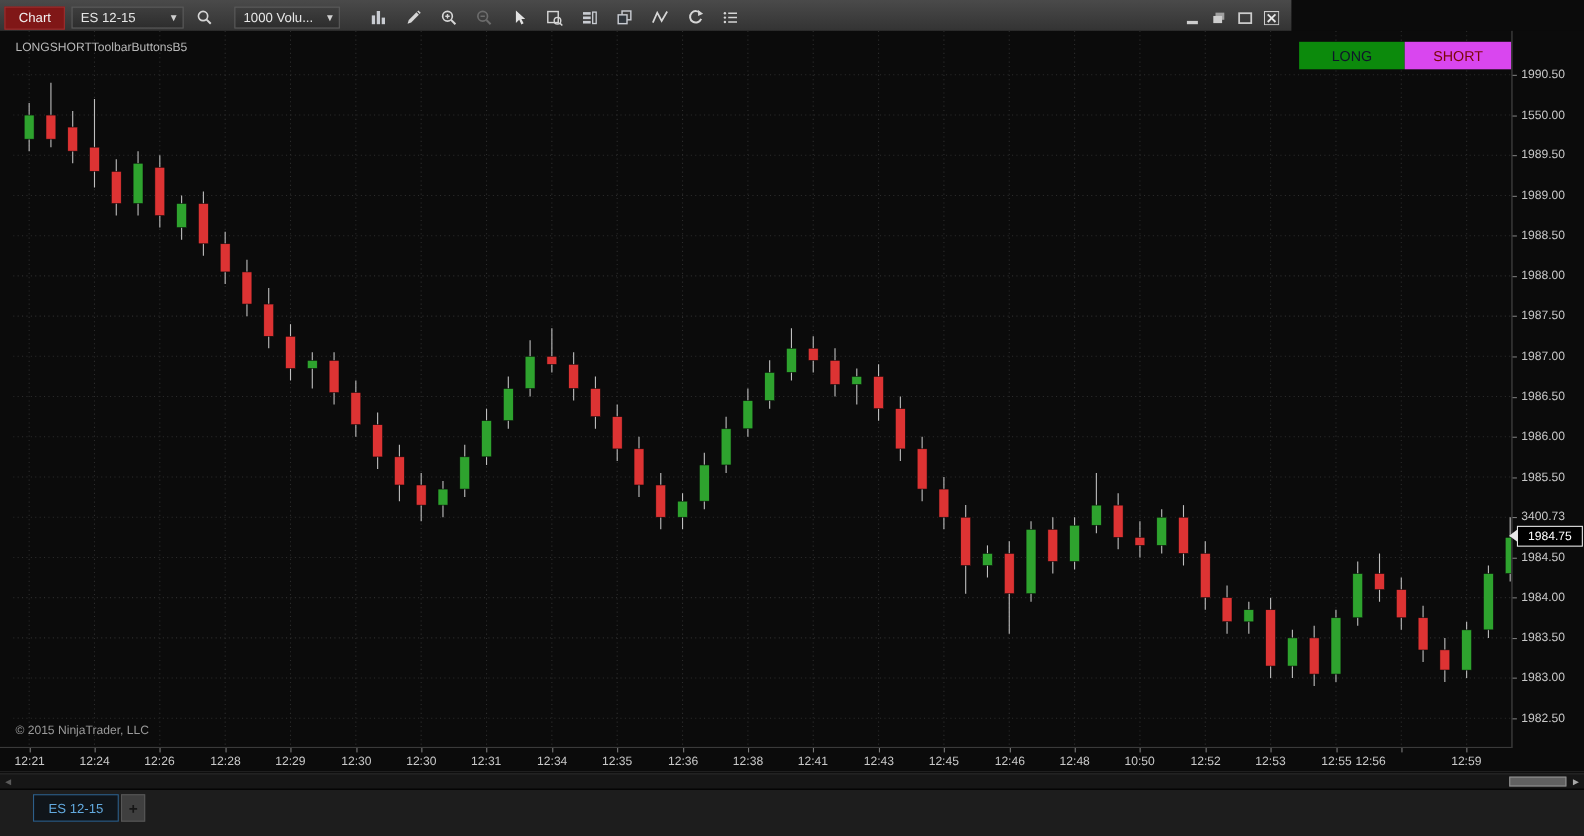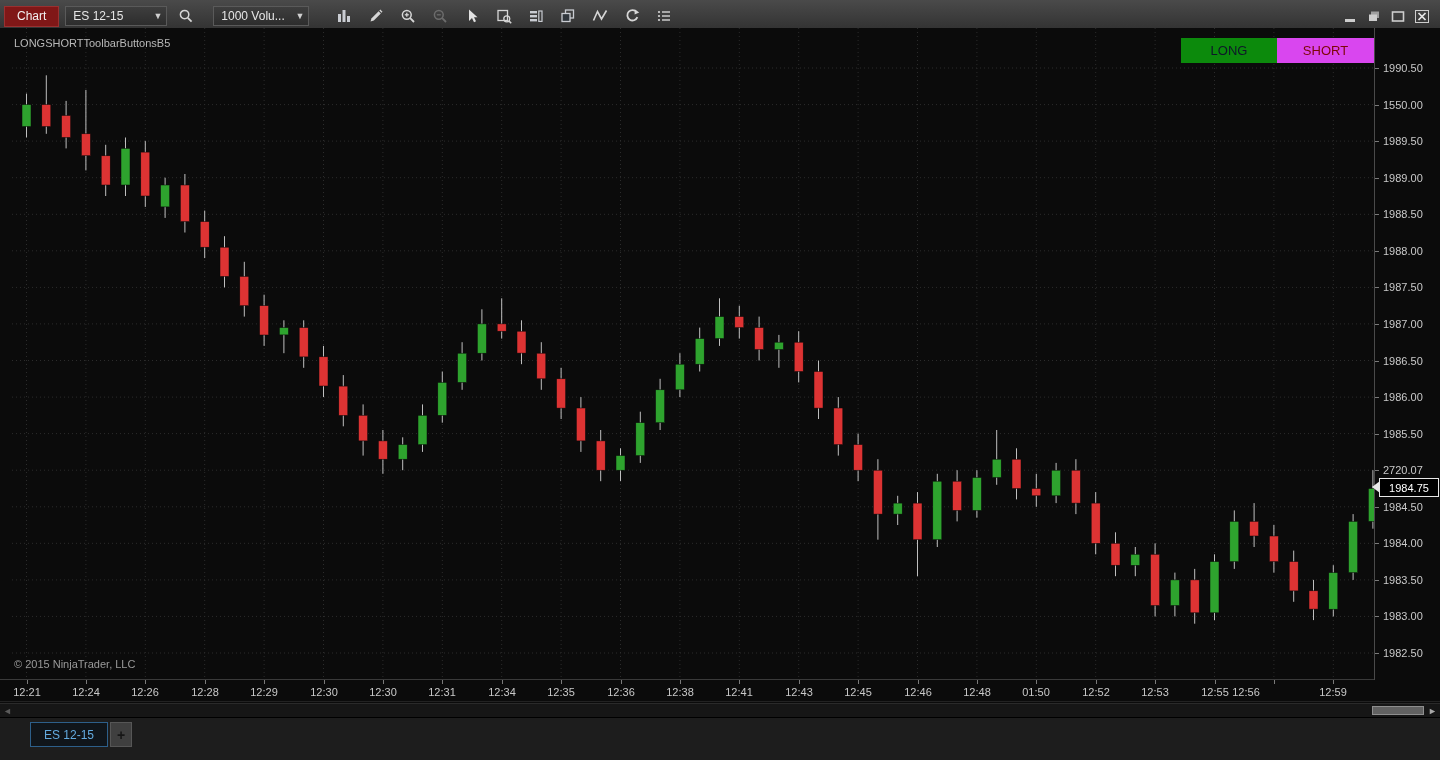--- a/index.html
+++ b/index.html
@@ -4,21 +4,21 @@
 <style>
   * { margin:0; padding:0; box-sizing:border-box; }
   html,body { background:#000; }
   #app {
     position:relative; width:1440px; height:760px; overflow:hidden;
     background:#0b0b0b; font-family:"Liberation Sans", sans-serif;
     -webkit-font-smoothing:antialiased;
   }
   
   #toolbar {
-    position:absolute; left:0; top:0; width:1440px; height:28px;
+    position:absolute; left:0; top:0; width:1174px; height:28px;
     background:linear-gradient(#4a4a4a,#303030);
     border-bottom:1px solid #141414;
     display:flex; align-items:center; gap:6px; padding:16px 4px;justify-content:flex-end;
   }
   .chart-menu {
     height:21px; padding:0 12px; background:#801717; color:#f2f2f2;
     font-size:12px; display:flex; align-items:center; border:1px solid #9a3030;
   }
   .combo {
     height:20px; background:linear-gradient(#3e3e3e,#2d2d2d);
@@ -483,21 +483,21 @@
         <div class="price-label" style="top: 253px; color: rgb(201, 201, 201);">1987.50</div>
         <div class="price-tick" style="top: 296px;"></div>
         <div class="price-label" style="top: 290px; color: rgb(201, 201, 201);">1987.00</div>
         <div class="price-tick" style="top: 333px;"></div>
         <div class="price-label" style="top: 327px; color: rgb(201, 201, 201);">1986.50</div>
         <div class="price-tick" style="top: 369px;"></div>
         <div class="price-label" style="top: 363px; color: rgb(201, 201, 201);">1986.00</div>
         <div class="price-tick" style="top: 406px;"></div>
         <div class="price-label" style="top: 400px; color: rgb(201, 201, 201);">1985.50</div>
         <div class="price-tick" style="top: 442px;"></div>
-        <div class="price-label" style="top: 436px; color: rgb(201, 201, 201);">2720.07</div>
+        <div class="price-label" style="top: 436px; color: rgb(201, 201, 201);">3400.73</div>
         <div class="price-tick" style="top: 479px;"></div>
         <div class="price-label" style="top: 473px; color: rgb(201, 201, 201);">1984.50</div>
         <div class="price-tick" style="top: 515px;"></div>
         <div class="price-label" style="top: 509px; color: rgb(201, 201, 201);">1984.00</div>
         <div class="price-tick" style="top: 552px;"></div>
         <div class="price-label" style="top: 546px; color: rgb(201, 201, 201);">1983.50</div>
         <div class="price-tick" style="top: 588px;"></div>
         <div class="price-label" style="top: 582px; color: rgb(201, 201, 201);">1983.00</div>
         <div class="price-tick" style="top: 625px;"></div>
         <div class="price-label" style="top: 619px; color: rgb(201, 201, 201);">1982.50</div>
@@ -535,21 +535,21 @@
       <div class="time-label" style="left: 739px; color: rgb(201, 201, 201);">12:41</div>
       <div class="time-tick" style="left: 799px;"></div>
       <div class="time-label" style="left: 799px; color: rgb(201, 201, 201);">12:43</div>
       <div class="time-tick" style="left: 858px;"></div>
       <div class="time-label" style="left: 858px; color: rgb(201, 201, 201);">12:45</div>
       <div class="time-tick" style="left: 918px;"></div>
       <div class="time-label" style="left: 918px; color: rgb(201, 201, 201);">12:46</div>
       <div class="time-tick" style="left: 977px;"></div>
       <div class="time-label" style="left: 977px; color: rgb(201, 201, 201);">12:48</div>
       <div class="time-tick" style="left: 1036px;"></div>
-      <div class="time-label" style="left: 1036px; color: rgb(201, 201, 201);">01:50</div>
+      <div class="time-label" style="left: 1036px; color: rgb(201, 201, 201);">10:50</div>
       <div class="time-tick" style="left: 1096px;"></div>
       <div class="time-label" style="left: 1096px; color: rgb(201, 201, 201);">12:52</div>
       <div class="time-tick" style="left: 1155px;"></div>
       <div class="time-label" style="left: 1155px; color: rgb(201, 201, 201);">12:53</div>
       <div class="time-tick" style="left: 1215px;"></div>
       <div class="time-label" style="left: 1215px; color: rgb(201, 201, 201);">12:55</div>
       <div class="time-tick" style="left: 1274px;"></div>
       <div class="time-label" style="left: 1246px; color: rgb(201, 201, 201);">12:56</div>
       <div class="time-tick" style="left: 1333px;"></div>
       <div class="time-label" style="left: 1333px; color: rgb(201, 201, 201);">12:59</div>

